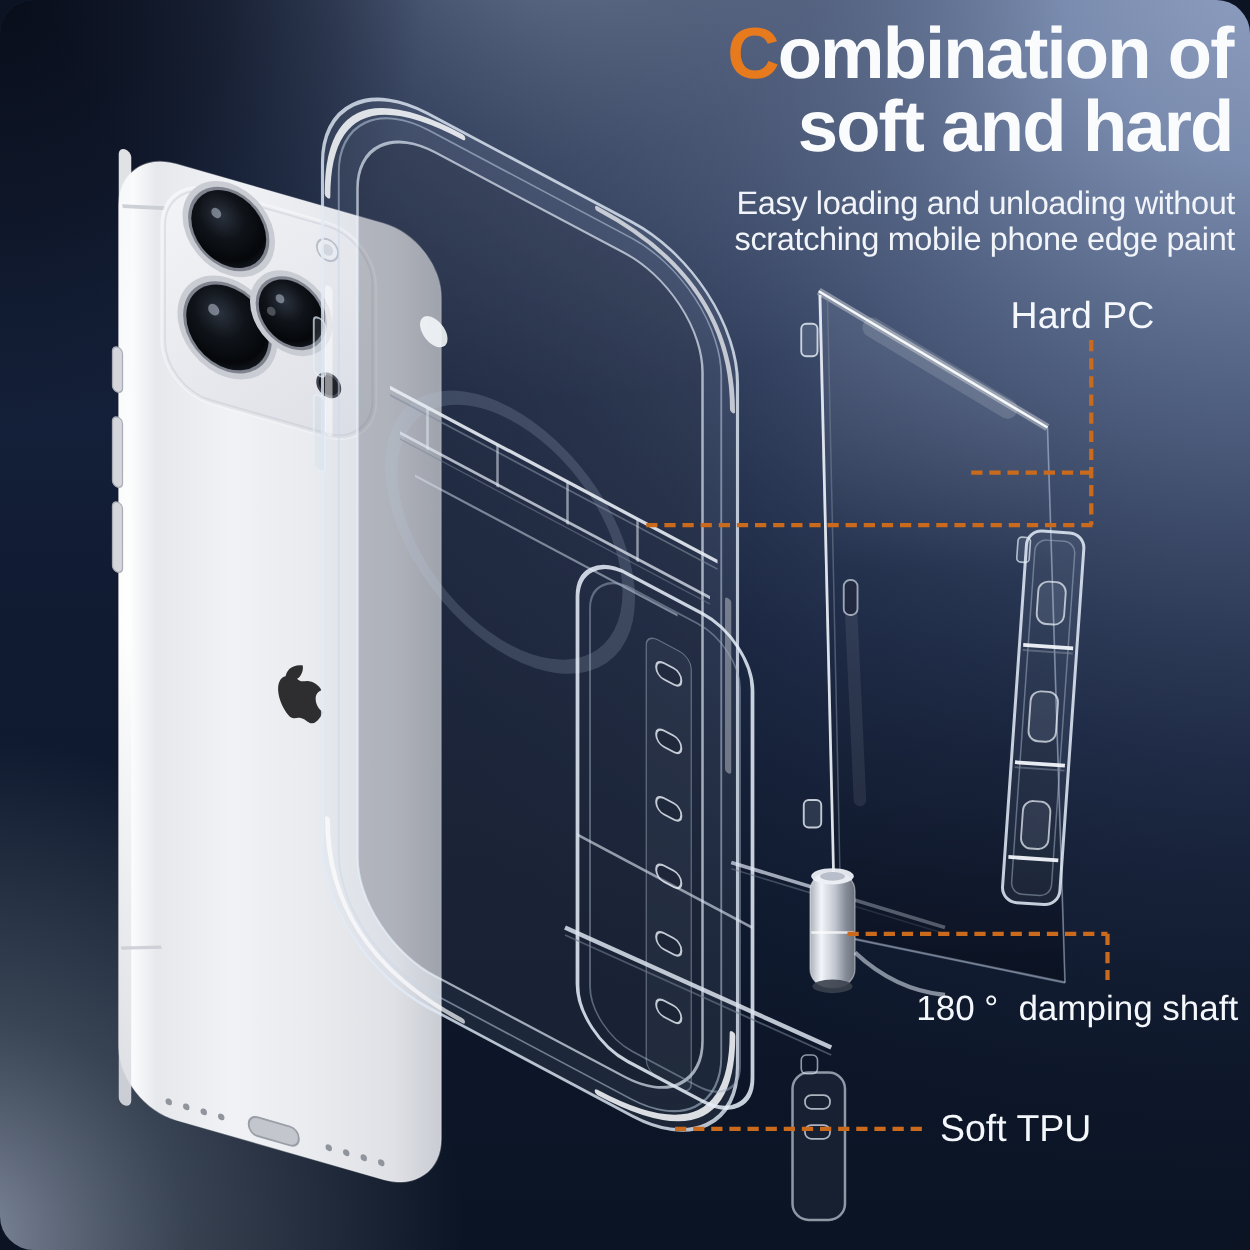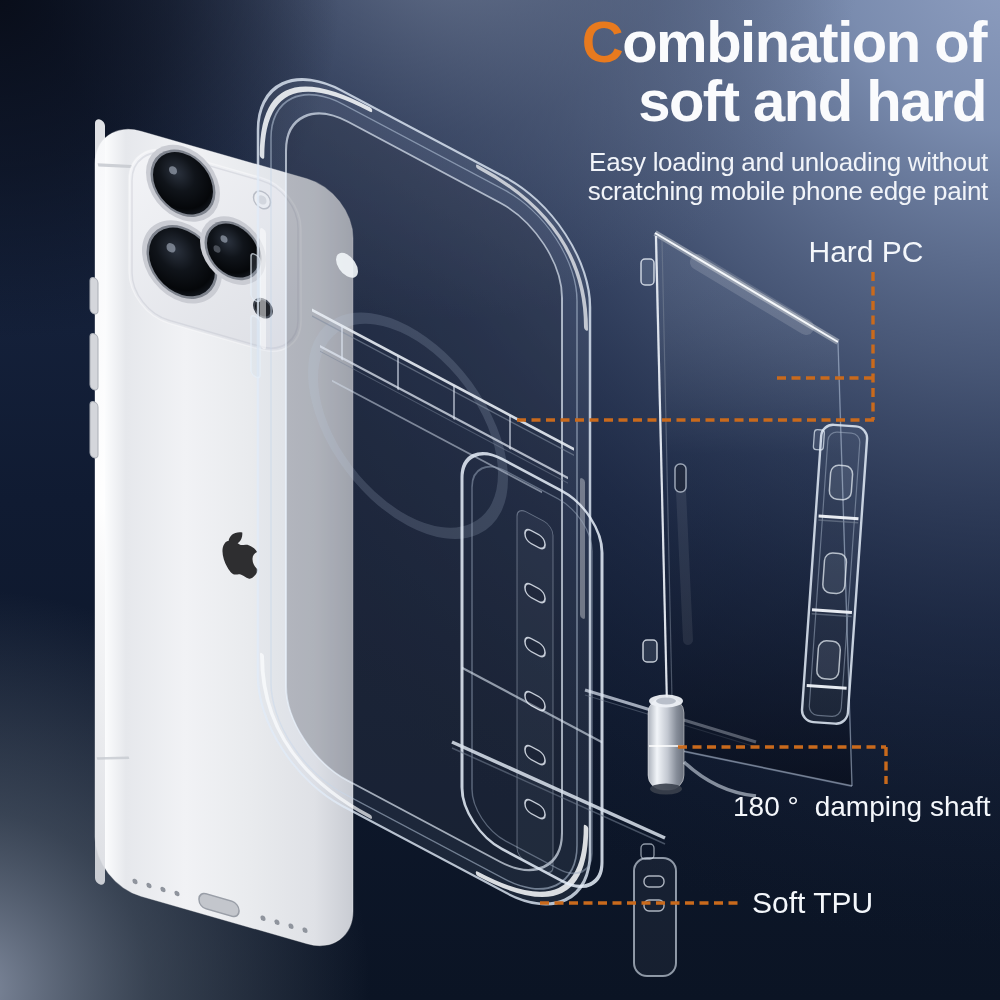--- a/index.html
+++ b/index.html
@@ -1,16 +1,16 @@
 <!DOCTYPE html>
 <html><head>
 <meta charset="utf-8">
 <style>
   html,body{margin:0;padding:0;background:#0c1424;}
-  .stage{position:relative;width:1000px;height:1000px;overflow:hidden;}
+  .stage{position:relative;width:1000px;height:1000px;overflow:hidden;border-radius:27px;}
   svg{display:block;}
   .title{font-family:"Liberation Sans",sans-serif;font-weight:700;font-size:58px;letter-spacing:-1.5px;}
   .sub{font-family:"Liberation Sans",sans-serif;font-weight:400;font-size:26px;letter-spacing:-0.3px;fill:#f1f4f9;}
   .label{font-family:"Liberation Sans",sans-serif;font-weight:400;font-size:30px;fill:#f4f7fb;}
   .label-sm{font-family:"Liberation Sans",sans-serif;font-weight:400;font-size:28px;fill:#f4f7fb;}
 </style>
 </head>
 <body>
 
 <div class="stage">

